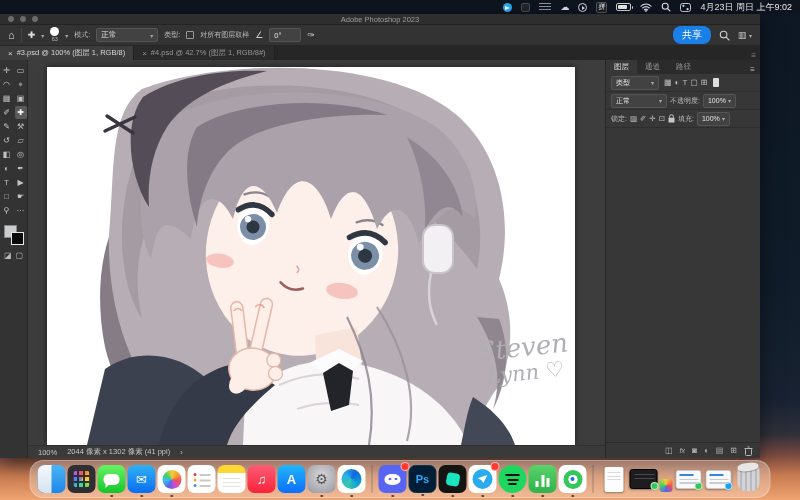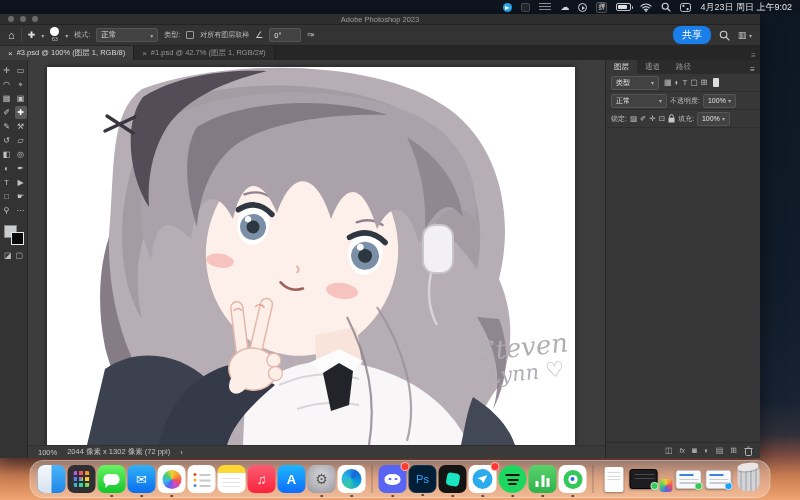--- a/index.html
+++ b/index.html
@@ -167,21 +167,21 @@
   .ic-music { background:linear-gradient(180deg,#fb5c74,#fa233b); color:#fff; font-size:13px; }
   .ic-appstore { background:linear-gradient(180deg,#1fb6fd,#0d6efd); color:#fff; font-size:13px; font-weight:bold; }
   .ic-settings { background:radial-gradient(circle at 50% 40%, #d8d8dc, #96969e); color:#555; font-size:14px; }
   .ic-edge { background:#fff; }
   .edge-swirl { width:20px; height:20px; border-radius:50%;
     background:conic-gradient(from 210deg, #35c8a5, #2bb3e8, #1565d8, #0aa0dc, #35c8a5); }
   .ic-discord { background:#5865F2; }
   .dis-face { width:16px; height:11px; background:#fff; border-radius:45%; position:relative; }
   .dis-face::after { content:""; position:absolute; left:4px; top:4px; width:2.5px; height:2.5px; border-radius:50%;
     background:#5865F2; box-shadow:6px 0 0 #5865F2; }
-  .ic-ps { background:#001e36; color:#31a8ff; font-weight:normal; font-size:11px; border:1px solid #10314d; }
+  .ic-ps { background:#001e36; color:#31a8ff; font-weight:bold; font-size:11px; border:1px solid #10314d; }
   .ic-darkteal { background:#141414; }
   .dt-sq { width:13px; height:13px; border-radius:4px; background:#19e6c0; transform:rotate(10deg); }
   .ic-telegram { background:#fff; }
   .tg-circ { width:20px; height:20px; border-radius:50%; background:#2aabee; position:relative; }
   .tg-circ::after { content:""; position:absolute; left:5px; top:6px; width:10px; height:8px; background:#fff;
     clip-path:polygon(0 40%, 100% 0, 58% 100%, 38% 62%); }
   .ic-spotify { background:#1ed760; border-radius:50%; }
   .sp-lines { width:16px; height:12px;
     background:linear-gradient(#121212 0 2px, transparent 0) 50% 1px/14px 2px no-repeat,
                linear-gradient(#121212 0 2px, transparent 0) 50% 5.5px/11px 2px no-repeat,
@@ -313,21 +313,21 @@
     </span>
   </div>
 
   <div class="tabbar">
     <span class="doc-tab active">
       <span class="tab-close">×</span>
       <span>#3.psd @ 100% (图层 1, RGB/8)</span>
     </span>
     <span class="doc-tab">
       <span class="tab-close">×</span>
-      <span>#1.psd @ 42.7% (图层 1, RGB/2#)</span>
+      <span>#4.psd @ 42.7% (图层 1, RGB/8#)</span>
     </span>
     <span class="tab-end">≡</span>
   </div>
 
   <div class="main">
 
     <div class="toolbar">
       <div class="tools">
         <span class="tool">✛</span>
         <span class="tool">▭</span>
@@ -428,21 +428,21 @@
           <path d="M330,240 C356,280 372,330 360,374" stroke="#9a919b" stroke-width="2.2" fill="none" opacity=".8"></path>
           <path d="M430,250 C448,280 456,310 446,342 C460,316 464,282 452,252 Z" fill="#8b828c" opacity=".9"></path>
         </svg>
         <div class="signature">
           <div class="sig1">Steven</div>
           <div class="sig2">Lynn ♡</div>
         </div>
       </div>
       <div class="statusbar">
         <span>100%</span>
-        <span>2044 像素 x 1302 像素 (72 ppi)</span>
+        <span>2044 像素 x 1302 像素 (41 ppi)</span>
         <span>›</span>
       </div>
     </div>
 
     <div class="panel">
       <div class="panel-tabs">
         <span class="panel-tab active">图层</span>
         <span class="panel-tab">通道</span>
         <span class="panel-tab">路径</span>
         <span class="panel-menu">≡</span>

